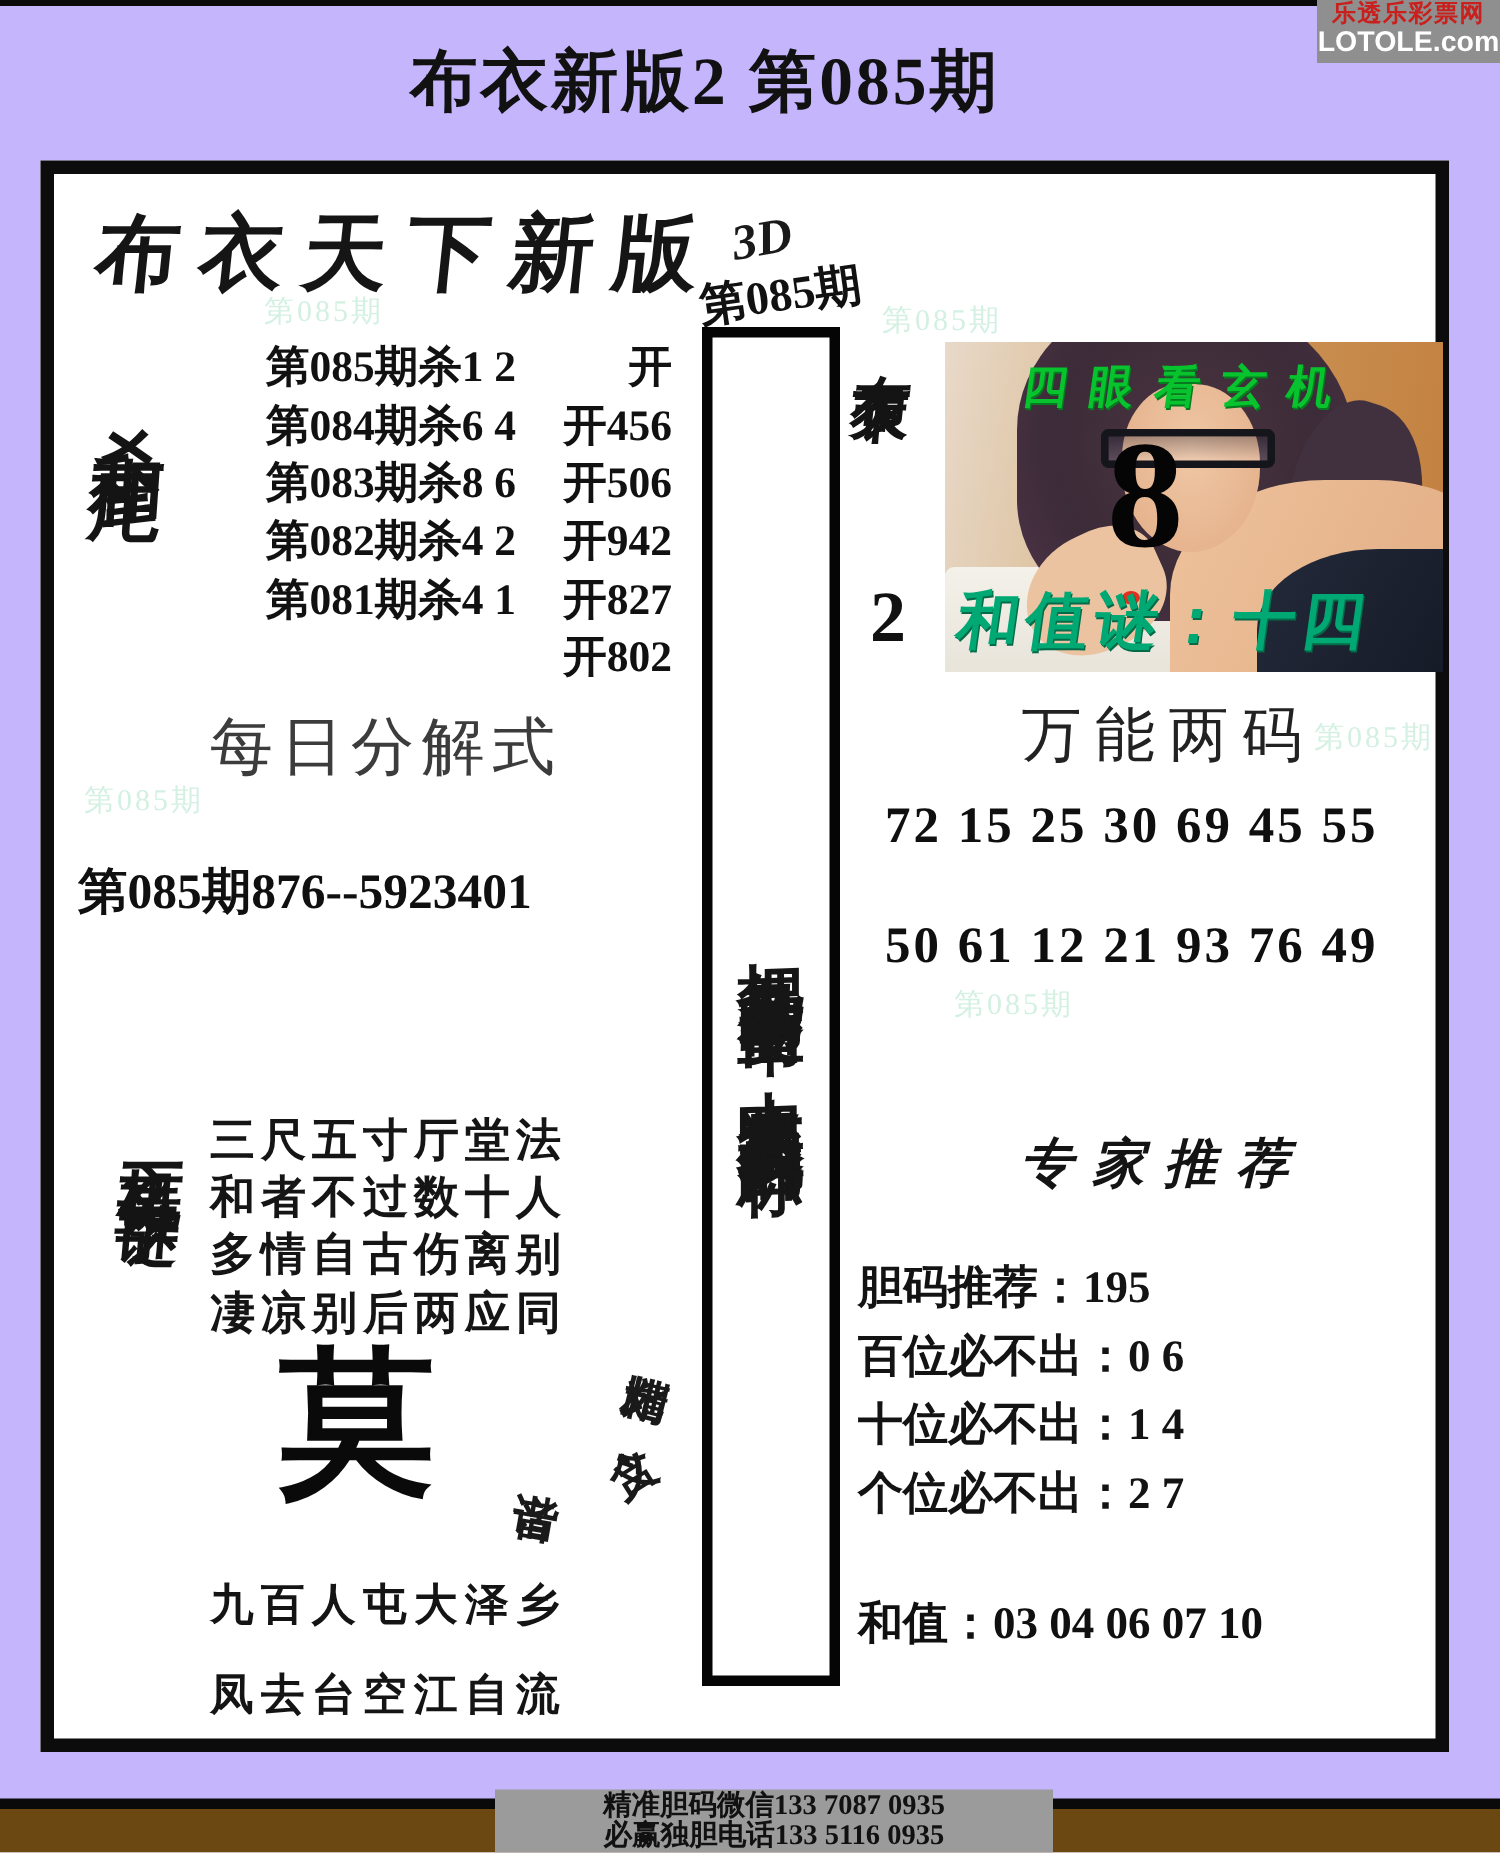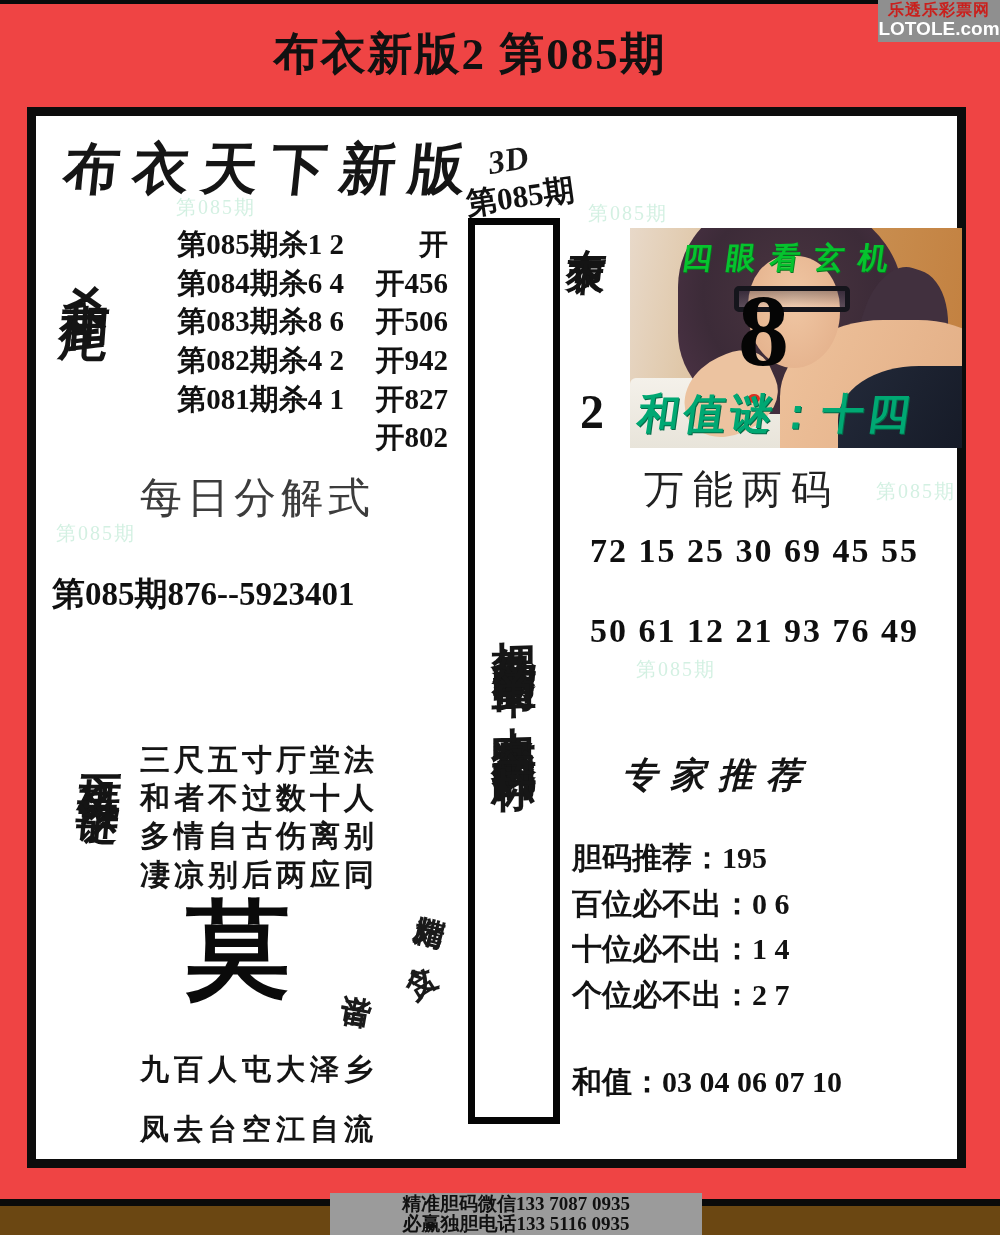--- a/index.html
+++ b/index.html
@@ -1,21 +1,21 @@
 <!DOCTYPE html>
 <html><head>
 <meta charset="utf-8">
 <style>
   * { margin:0; padding:0; box-sizing:border-box; }
   html,body { width:1000px; height:1235px; }
   body { font-family:"Liberation Serif","DejaVu Serif",serif; background:#f7f1e8; position:relative; overflow:hidden; }
   .abs { position:absolute; }
   .vert { writing-mode:vertical-rl; text-orientation:upright; }
 
-  .page { position:absolute; inset:0; background:#ef4444; }
+  .page { position:absolute; inset:0; background:#c4b5fd; }
   .top-strip { left:0; top:0; width:1000px; height:4px; background:#0a0a0a; }
 
   
   .badge { left:878px; top:0; width:122px; height:42px; background:#8f8f8f; text-align:center; z-index:9; padding-top:1px; }
   .badge-cn { color:#c9201d; font-size:16px; font-weight:bold; line-height:18px; letter-spacing:1px; }
   .badge-en { color:#ffffff; font-family:"Liberation Sans","DejaVu Sans",sans-serif; font-weight:bold; font-size:19px; line-height:20px; }
 
   .page-title { left:230px; top:24px; width:480px; text-align:center; font-size:45px; font-weight:bold; color:#111; letter-spacing:2px; white-space:nowrap; }
 
   
@@ -50,25 +50,25 @@
   .ph-face { left:118px; top:28px; width:92px; height:112px; background:radial-gradient(ellipse at 50% 40%,#f0c7a4,#e2ad87); border-radius:48% 52% 55% 55%; }
   .ph-glasses { left:104px; top:58px; width:116px; height:26px; border:5px solid #15151c; border-radius:5px; background:linear-gradient(rgba(40,40,60,.35),rgba(240,240,255,.15)); }
   .ph-hand { left:52px; top:128px; width:96px; height:78px; background:#ecc3a0; border-radius:60% 40% 50% 50%; transform:rotate(-24deg); }
   .ph-nail { left:118px; top:166px; width:12px; height:9px; background:#e03020; border-radius:50%; }
   .ph-shoulder { left:150px; top:92px; width:230px; height:170px; background:linear-gradient(115deg,#eec29c,#dfa87e); border-radius:45% 40% 10% 10%; }
   .ph-dress { left:208px; top:138px; width:180px; height:120px; background:linear-gradient(120deg,#232a3a,#10141f); border-radius:45% 30% 0 0; }
   .ph-top-text { left:0; right:8px; top:10px; text-align:center; font-size:30px; font-weight:bold; letter-spacing:14px; color:#06c32e; text-shadow:1px 1px 0 #067a1e; white-space:nowrap; transform:skewX(-8deg); }
   .ph-num { left:108px; top:52px; font-size:102px; font-weight:bold; color:#050505; line-height:1; }
   .ph-bottom-text { left:8px; top:158px; font-size:42px; font-weight:bold; color:#00a873; text-shadow:1px 1px 0 #046a48; letter-spacing:4px; white-space:nowrap; transform:skewX(-8deg); }
 
-  .codes-title { left:551px; top:346px; width:310px; text-align:center; font-size:40px; color:#222; letter-spacing:9px; white-space:nowrap; }
+  .codes-title { left:588px; top:346px; width:310px; text-align:center; font-size:40px; color:#222; letter-spacing:9px; white-space:nowrap; }
   .codes-row1 { left:554px; top:416px; font-size:34px; font-weight:bold; color:#0f0f0f; letter-spacing:2px; white-space:nowrap; }
   .codes-row2 { left:554px; top:496px; font-size:34px; font-weight:bold; color:#0f0f0f; letter-spacing:2px; white-space:nowrap; }
 
-  .expert-title { left:586px; top:636px; width:250px; text-align:left; font-size:35px; font-weight:bold; font-style:italic; letter-spacing:13px; color:#141414; white-space:nowrap; }
+  .expert-title { left:586px; top:636px; width:250px; text-align:right; font-size:35px; font-weight:bold; font-style:italic; letter-spacing:13px; color:#141414; white-space:nowrap; }
   .expert-lines { left:536px; top:722px; }
   .expert-line { font-size:30px; font-weight:bold; color:#131313; height:45.5px; white-space:nowrap; }
   .sum-line { left:536px; top:946px; font-size:30px; font-weight:bold; color:#101010; white-space:nowrap; }
 
   .riddle-label { left:38px; top:622px; font-size:43px; font-weight:bold; letter-spacing:6px; color:#141414; transform:skewX(-5deg); }
   .poem { left:104px; top:624px; }
   .poem-line { font-size:30px; font-weight:bold; color:#151515; height:38.2px; white-space:nowrap; letter-spacing:4px; }
   .answer { left:150px; top:782px; font-size:104px; font-weight:bold; color:#0a0a0a; line-height:1; }
   .hint { font-size:30px; font-weight:bold; color:#1a1a1a; }
   .hint0 { left:382px; top:778px; transform:rotate(14deg); }

